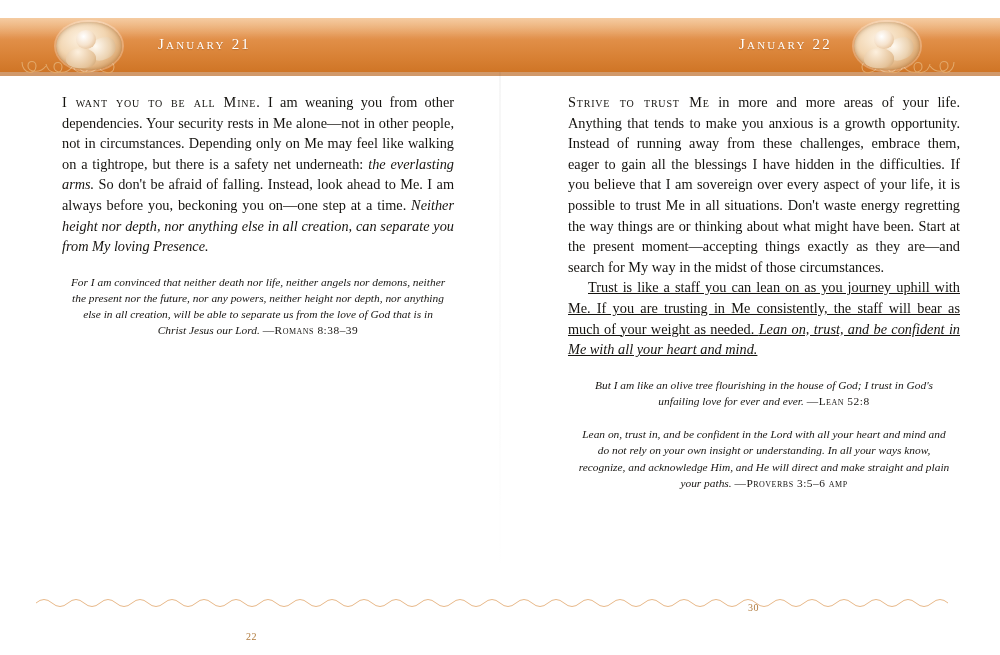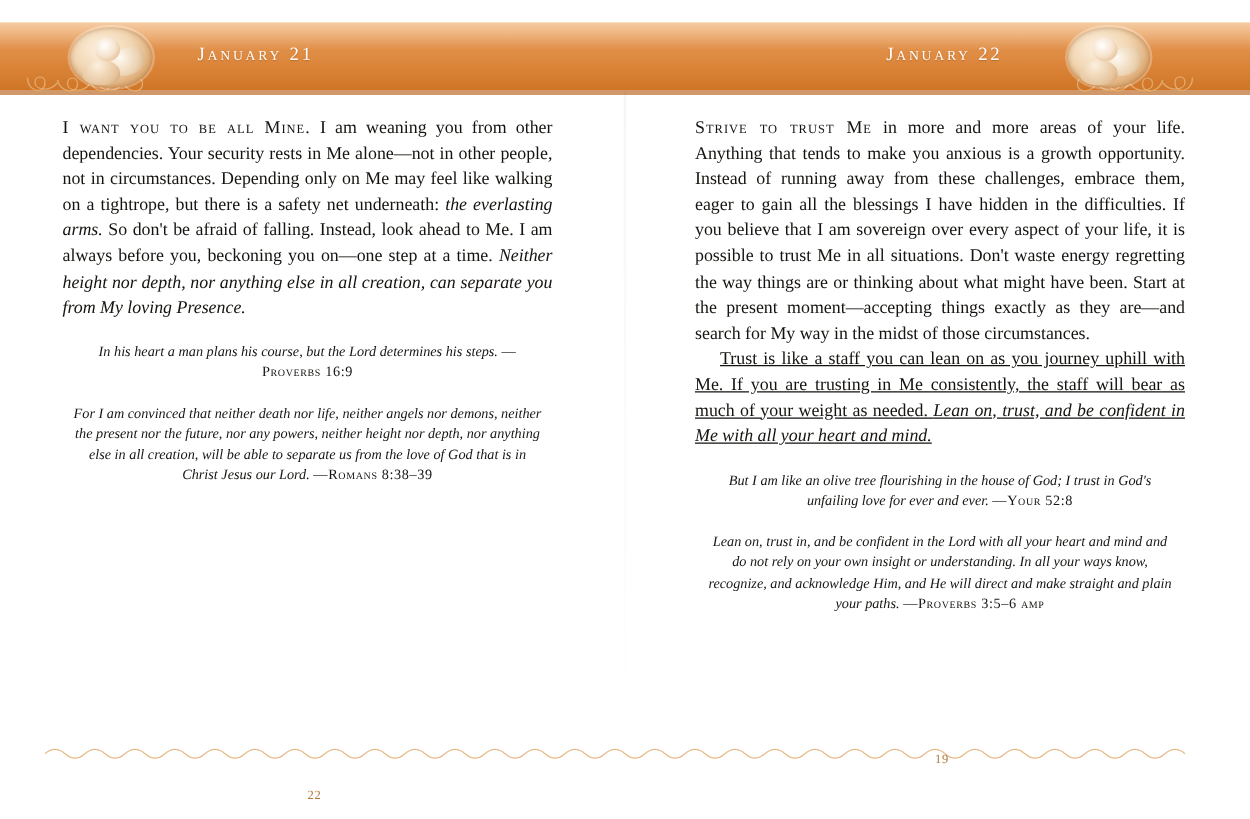--- a/index.html
+++ b/index.html
@@ -57,21 +57,21 @@
     color: #ffffff;
     font-family: "Liberation Serif", serif;
     font-size: 15px;
     letter-spacing: 2.2px;
     font-variant: small-caps;
     text-transform: capitalize;
     white-space: nowrap;
     text-shadow: 0 1px 1px rgba(120,60,10,0.35);
   }
   .header-title.left { left: 158px; }
-  .header-title.right { right: 174px; }
+  .header-title.right { right: 144px; }
 
   
   .medallion {
     position: absolute;
     top: 22px;
     width: 66px;
     height: 48px;
     border-radius: 34px / 26px;
     background: radial-gradient(ellipse at 38% 34%, #fdf2e2 0%, #f2d6b2 42%, #dba56c 78%, #c98b4e 100%);
     box-shadow: inset 0 0 4px rgba(140,90,40,0.5), 0 0 0 2px rgba(255,255,255,0.28);
@@ -117,20 +117,21 @@
     pointer-events: none;
   }
   .flourish.left { left: 18px; }
   .flourish.right { right: 18px; }
 
   
   .page {
     position: absolute;
     top: 92px;
     width: 392px;
+    margin-left: 12px;
   }
   .page.left { left: 50px; }
   .page.right { left: 556px; }
 
   .body-par {
     font-size: 14.3px;
     line-height: 20.6px;
     text-align: justify;
     margin: 0 0 0 0;
     color: #15130f;
@@ -228,48 +229,44 @@
 
   <div class="header-title left">January 21</div>
   <div class="header-title right">January 22</div>
 
   <div class="gutter"></div>
 
   <div class="page left">
     <p class="body-par"><span class="smallcaps-open">I want you to be all Mine.</span><span> I am weaning you from other dependencies. Your security rests in Me alone—not in other people, not in circumstances. Depending only on Me may feel like walking on a tightrope, but there is a safety net underneath: </span><em>the everlasting arms.</em><span> So don't be afraid of falling. Instead, look ahead to Me. I am always before you, beckoning you on—one step at a time. </span><em>Neither height nor depth, nor anything else in all creation, can separate you from My loving Presence.</em></p>
 
 
-    <div class="scripture">
-      <span>In his heart a man plans his course, but the Lord determines his steps.</span>
-      <span class="ref-sc">—Proverbs 16:9</span>
-    </div>
 
     <div class="scripture wide">
       <span>For I am convinced that neither death nor life, neither angels nor demons, neither the present nor the future, nor any powers, neither height nor depth, nor anything else in all creation, will be able to separate us from the love of God that is in Christ Jesus our Lord.</span>
       <span class="ref-sc">—Romans 8:38–39</span>
     </div>
   </div>
 
   <div class="page right">
     <p class="body-par"><span class="smallcaps-open">Strive to trust Me</span><span> in more and more areas of your life. Anything that tends to make you anxious is a growth opportunity. Instead of running away from these challenges, embrace them, eager to gain all the blessings I have hidden in the difficulties. If you believe that I am sovereign over every aspect of your life, it is possible to trust Me in all situations. Don't waste energy regretting the way things are or thinking about what might have been. Start at the present moment—accepting things exactly as they are—and search for My way in the midst of those circumstances.</span></p>
     <p class="body-par"><span>Trust is like a staff you can lean on as you journey uphill with Me. If you are trusting in Me consistently, the staff will bear as much of your weight as needed. </span><em>Lean on, trust, and be confident in Me with all your heart and mind.</em></p>
 
     <div class="scripture">
       <span>But I am like an olive tree flourishing in the house of God; I trust in God's unfailing love for ever and ever.</span>
-      <span class="ref-sc">—Your 52:8</span>
+      <span class="ref-sc">—Lean 52:8</span>
     </div>
 
     <div class="scripture wide">
       <span>Lean on, trust in, and be confident in the Lord with all your heart and mind and do not rely on your own insight or understanding. In all your ways know, recognize, and acknowledge Him, and He will direct and make straight and plain your paths.</span>
       <span class="ref-sc">—Proverbs 3:5–6 amp</span>
     </div>
   </div>
 
   <svg class="footer-rule" viewBox="0 0 928 14" preserveAspectRatio="none">
     <g fill="none" stroke="#e8b98a" stroke-width="1">
       <path d="M0 7 q 8 -7 16 0 q 8 7 16 0 q 8 -7 16 0 q 8 7 16 0 q 8 -7 16 0 q 8 7 16 0 q 8 -7 16 0 q 8 7 16 0 q 8 -7 16 0 q 8 7 16 0 q 8 -7 16 0 q 8 7 16 0 q 8 -7 16 0 q 8 7 16 0 q 8 -7 16 0 q 8 7 16 0 q 8 -7 16 0 q 8 7 16 0 q 8 -7 16 0 q 8 7 16 0 q 8 -7 16 0 q 8 7 16 0 q 8 -7 16 0 q 8 7 16 0 q 8 -7 16 0 q 8 7 16 0 q 8 -7 16 0 q 8 7 16 0 q 8 -7 16 0 q 8 7 16 0 q 8 -7 16 0 q 8 7 16 0 q 8 -7 16 0 q 8 7 16 0 q 8 -7 16 0 q 8 7 16 0 q 8 -7 16 0 q 8 7 16 0 q 8 -7 16 0 q 8 7 16 0 q 8 -7 16 0 q 8 7 16 0 q 8 -7 16 0 q 8 7 16 0 q 8 -7 16 0 q 8 7 16 0 q 8 -7 16 0 q 8 7 16 0 q 8 -7 16 0 q 8 7 16 0 q 8 -7 16 0 q 8 7 16 0 q 8 -7 16 0 q 8 7 16 0 q 8 -7 16 0 q 8 7 16 0 q 8 -7 16 0"></path>
     </g>
   </svg>
 
   <div class="page-num left">22</div>
-  <div class="page-num right">19</div>
+  <div class="page-num right">30</div>
 
 </div>
 
 </body></html>

